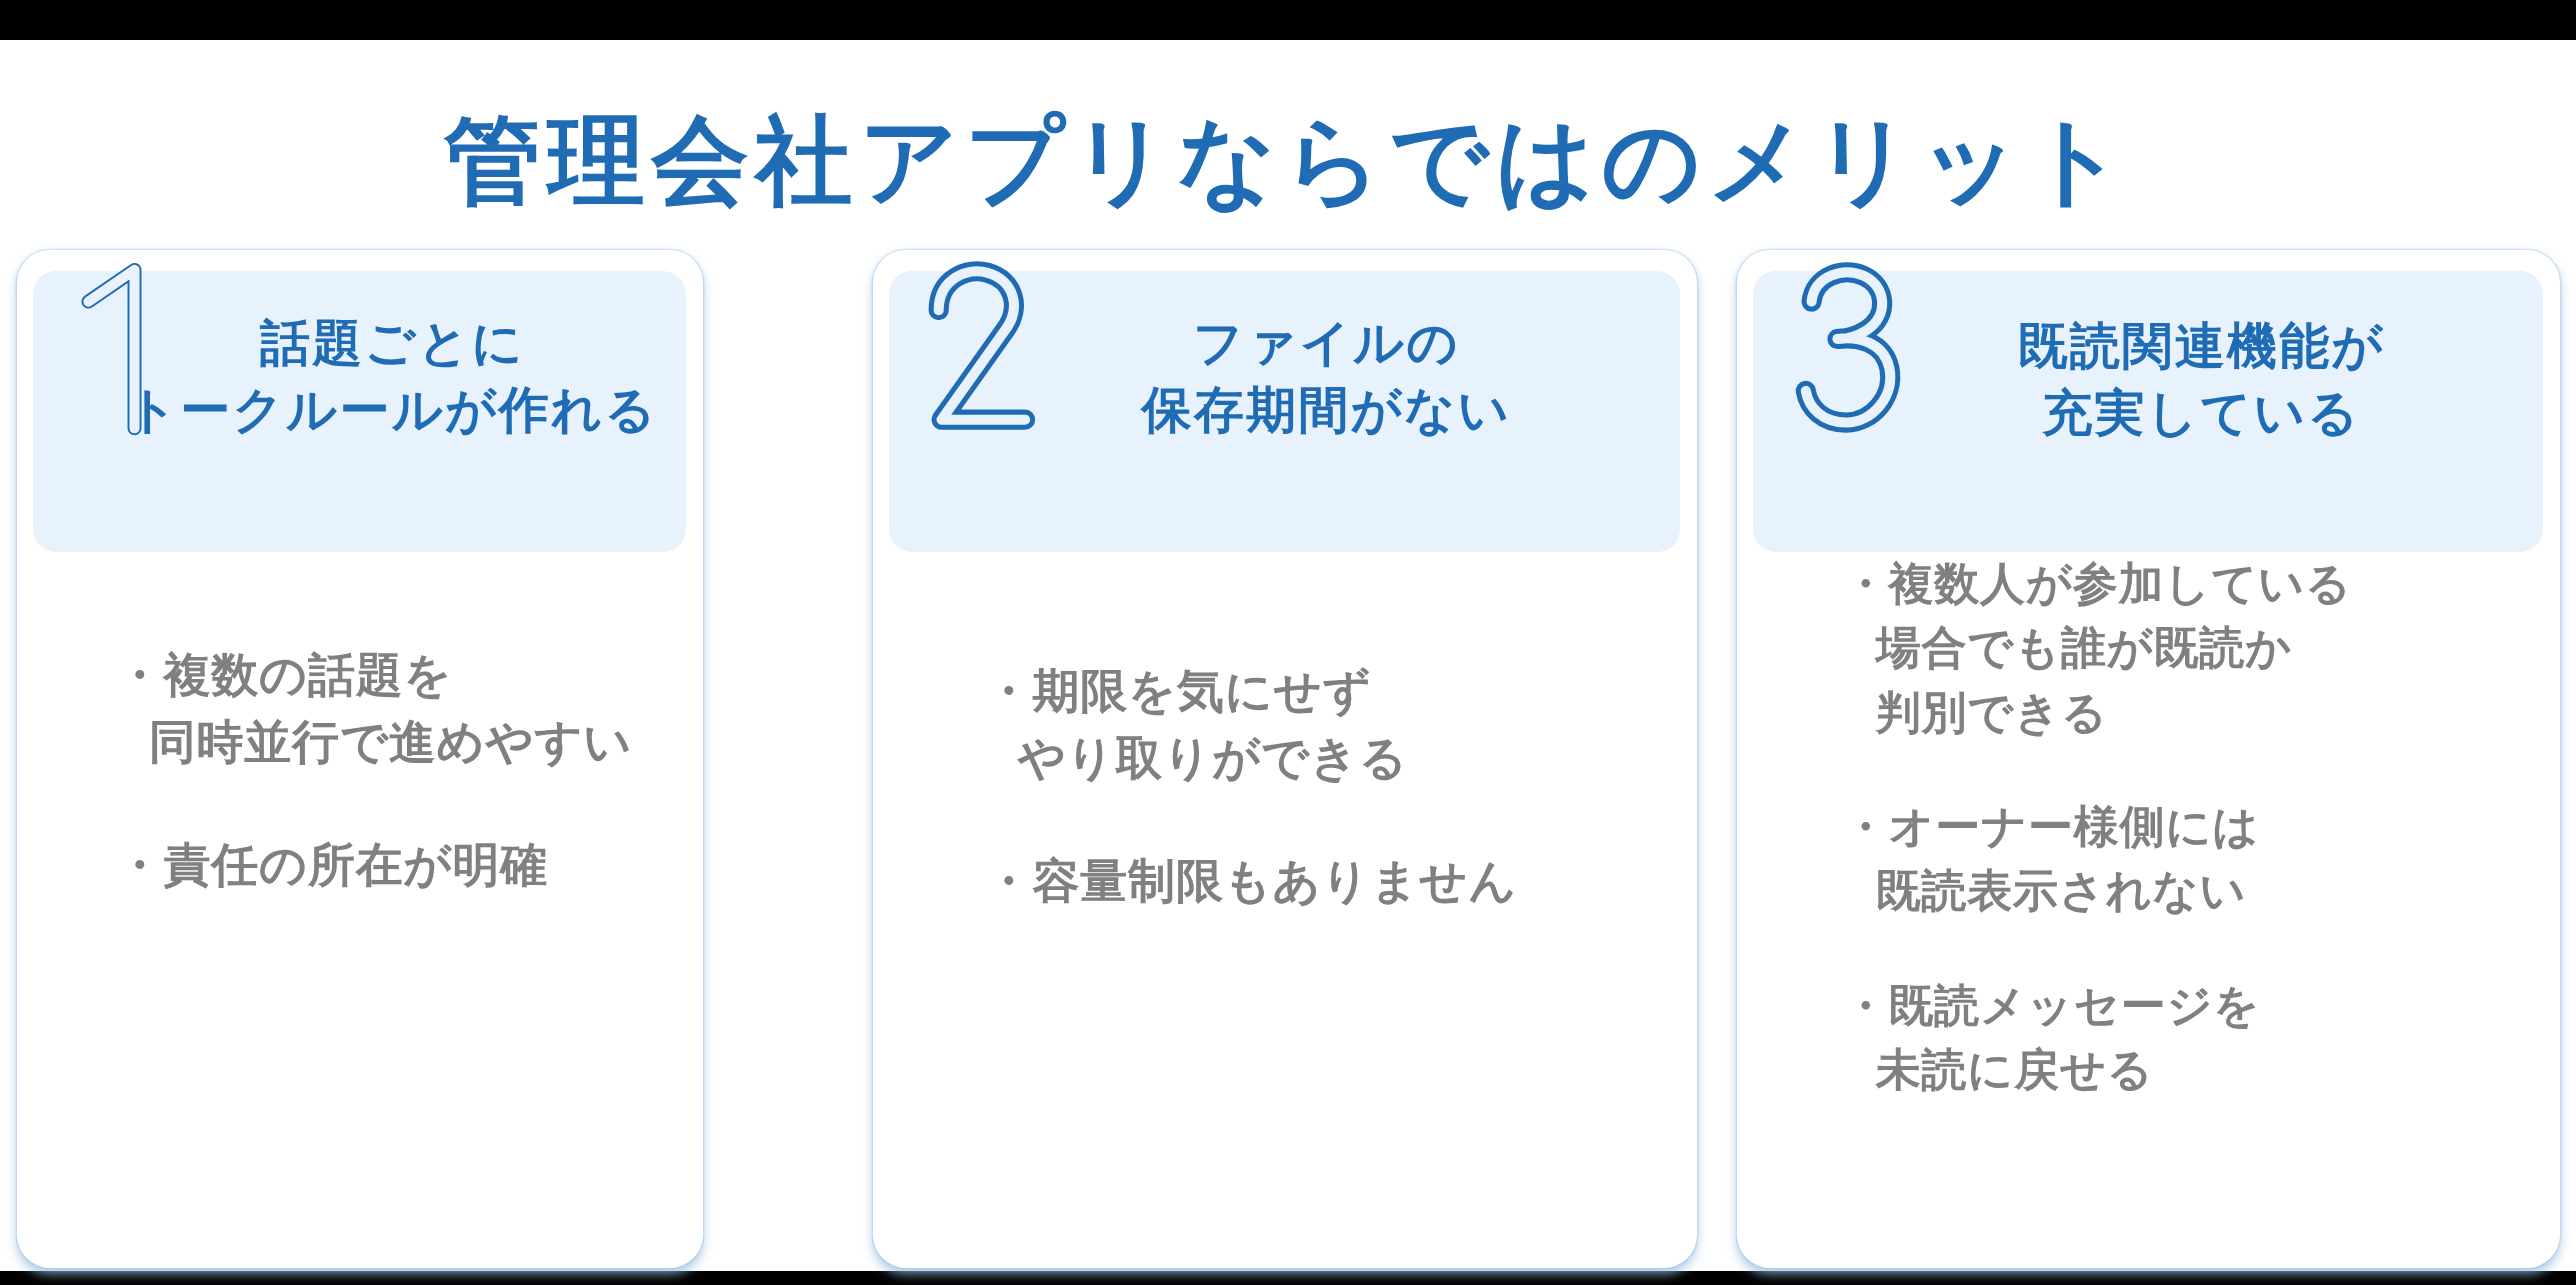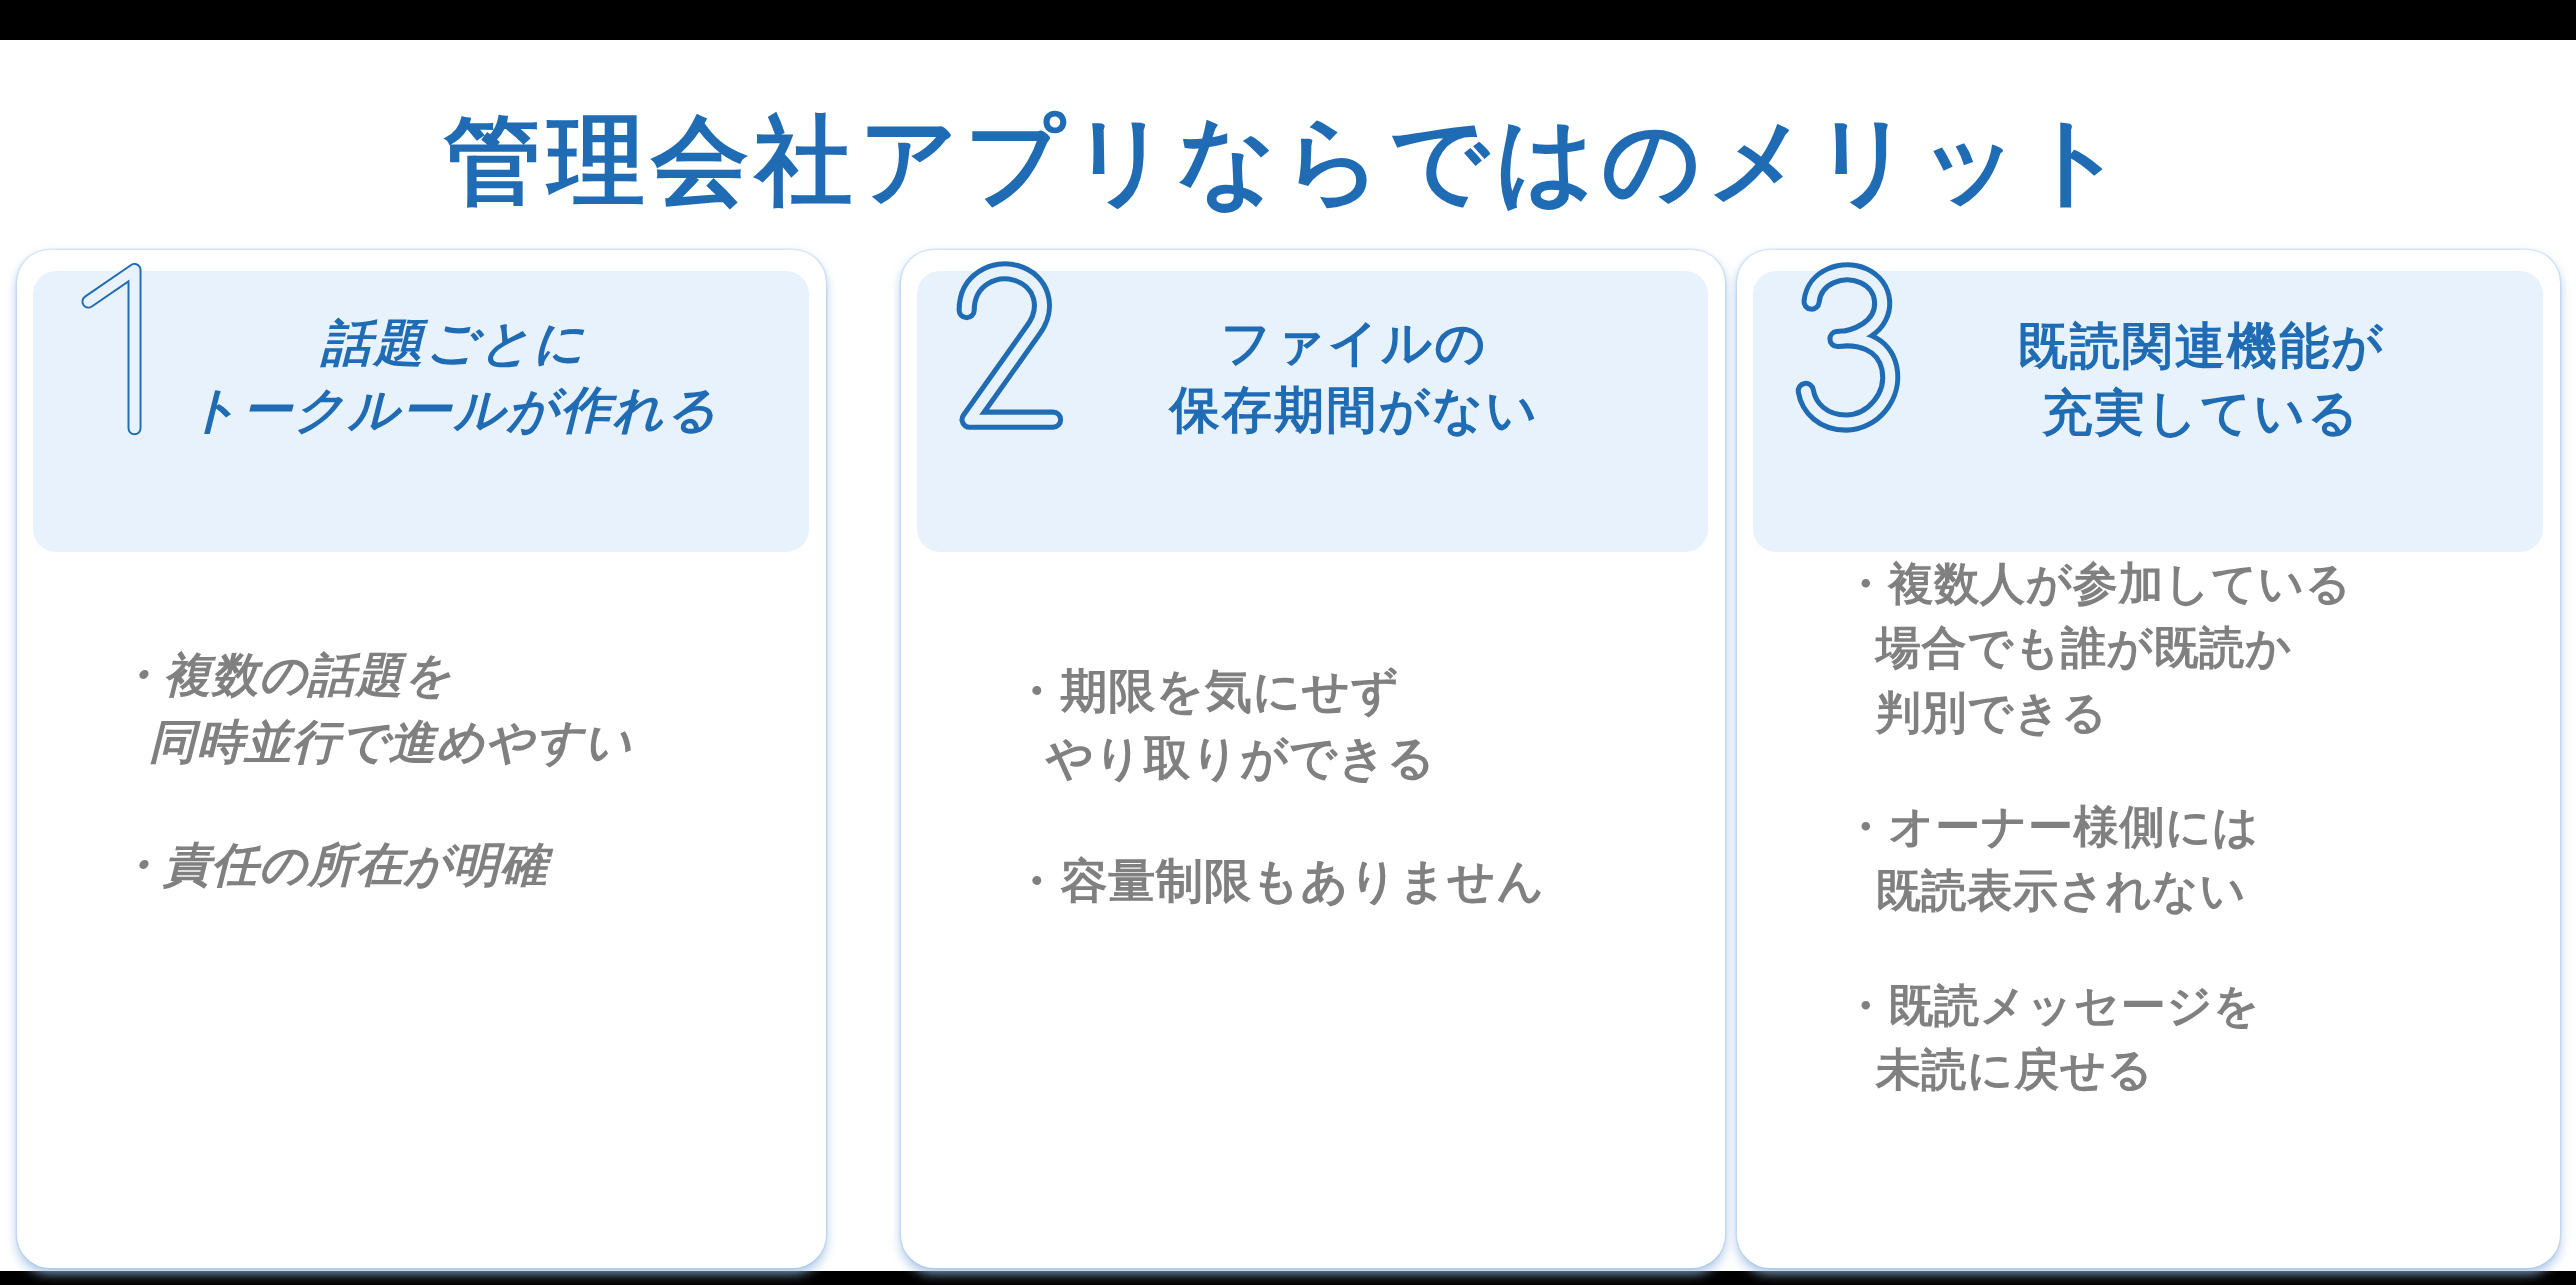--- a/index.html
+++ b/index.html
@@ -72,22 +72,22 @@
   .card {
     position: absolute;
     top: 0;
     height: 1018px;
     background: #ffffff;
     border-radius: 33px;
     box-shadow: 0 5.3px 10.6px rgba(150,185,225,0.80),
                 0 0 0 1.5px rgba(196,220,245,0.55);
     overflow: hidden;
   }
-  .card-1 { left: 0px;    width: 809px; font-style: italic; }
-  .card-2 { left: 884px; width: 824px; }
+  .card-1 { left: 0px;    width: 686px; }
+  .card-2 { left: 856px; width: 824px; }
   .card-3 { left: 1720px; width: 823px; }
 
   
   .card-head {
     position: absolute;
     left: 16.7px;
     top: 21px;
     right: 16.7px;
     height: 281px;
     background: #e8f2fc;

